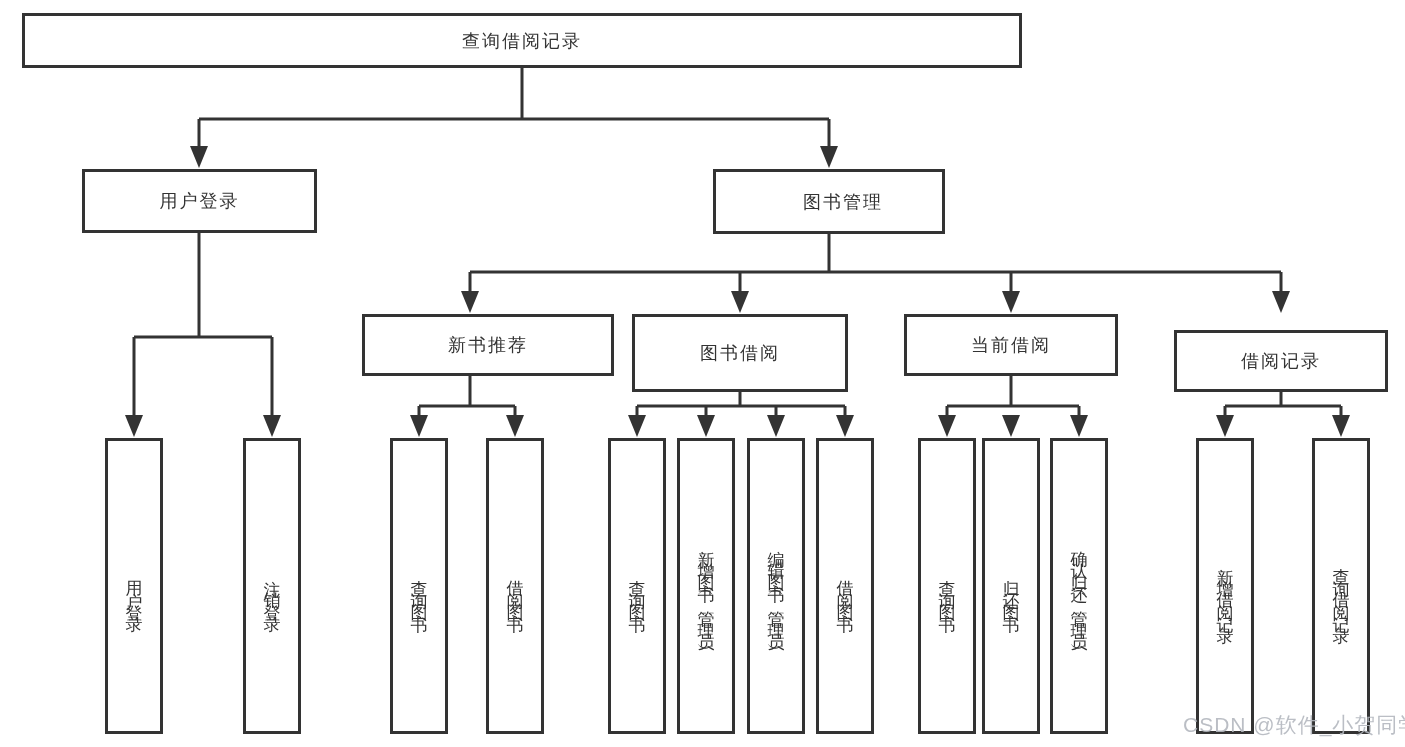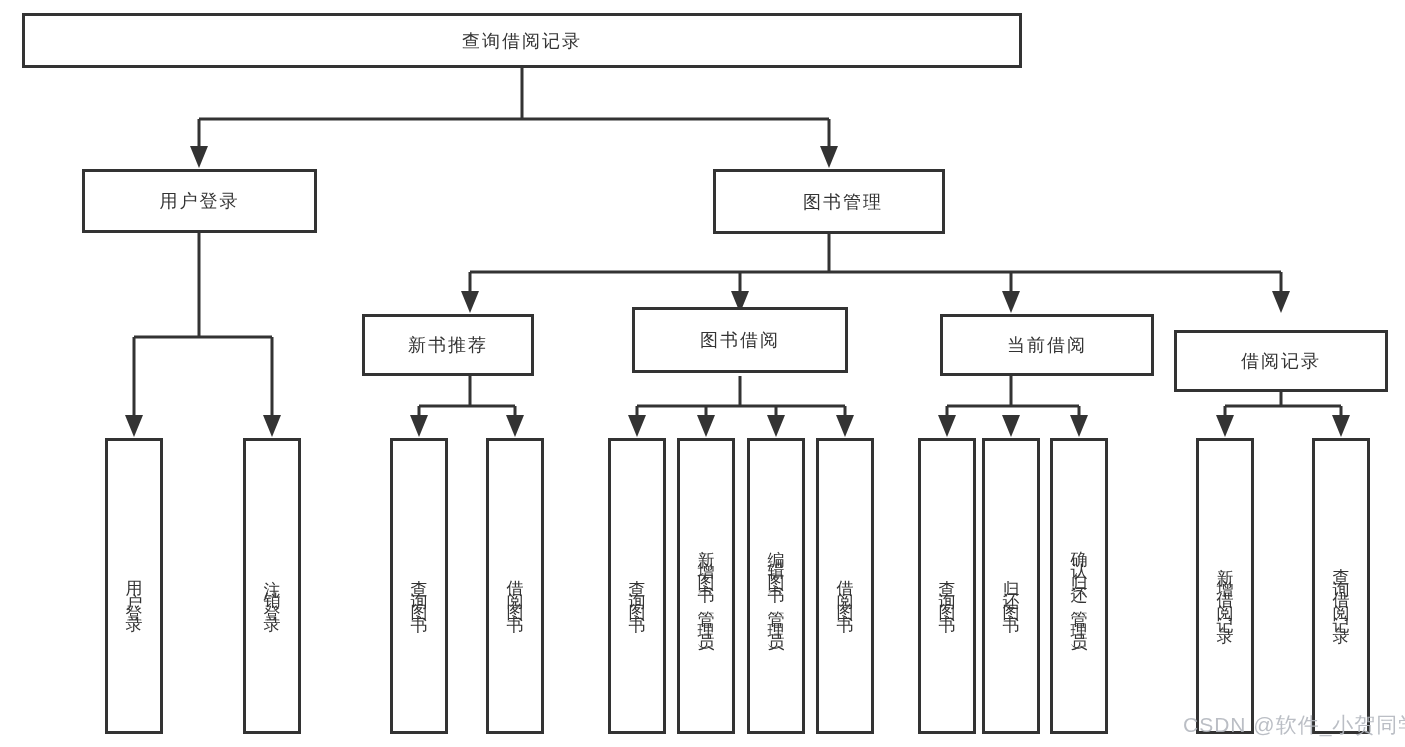--- a/index.html
+++ b/index.html
@@ -100,27 +100,27 @@
     <span class="lbl">查询借阅记录</span>
   </div>
 
   <div class="box" style="left:82px; top:169px; width:235px; height:64px;">
     <span class="lbl">用户登录</span>
   </div>
   <div class="box" style="left:713px; top:169px; width:232px; height:65px;padding-left:28px;">
     <span class="lbl">图书管理</span>
   </div>
 
-  <div class="box" style="left:362px; top:314px; width:172px; height:62px;">
+  <div class="box" style="left:362px; top:314px; width:252px; height:62px;">
     <span class="lbl">新书推荐</span>
   </div>
-  <div class="box" style="left:632px; top:307px; width:216px; height:66px;">
+  <div class="box" style="left:632px; top:314px; width:216px; height:78px;">
     <span class="lbl">图书借阅</span>
   </div>
-  <div class="box" style="left:904px; top:314px; width:214px; height:62px;margin-left:36px;">
+  <div class="box" style="left:904px; top:314px; width:214px; height:62px;">
     <span class="lbl">当前借阅</span>
   </div>
   <div class="box" style="left:1174px; top:314px; width:214px; height:62px;margin-top:16px;">
     <span class="lbl">借阅记录</span>
   </div>
 
   <div class="box leaf" style="left:105px; top:438px; width:58px; height:296px;">
     <span class="lbl">用户登录</span>
   </div>
   <div class="box leaf" style="left:243px; top:438px; width:58px; height:296px;">

